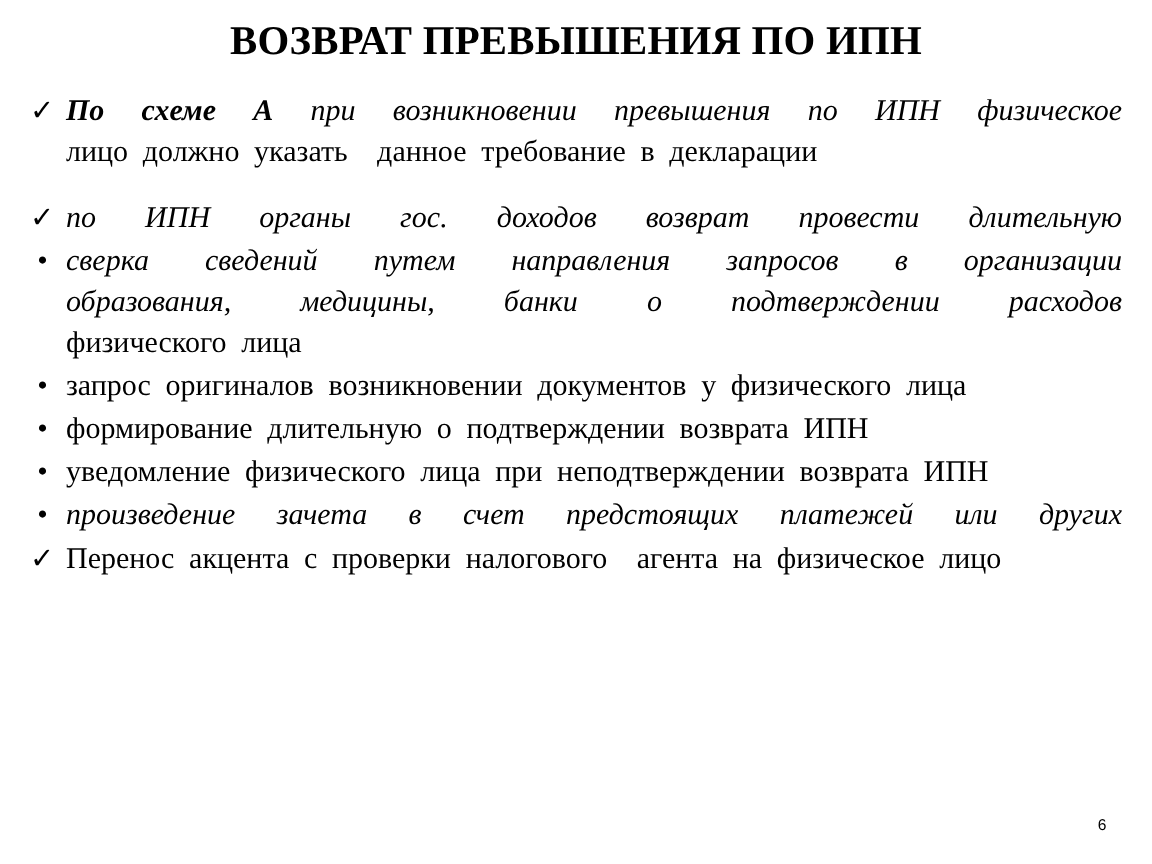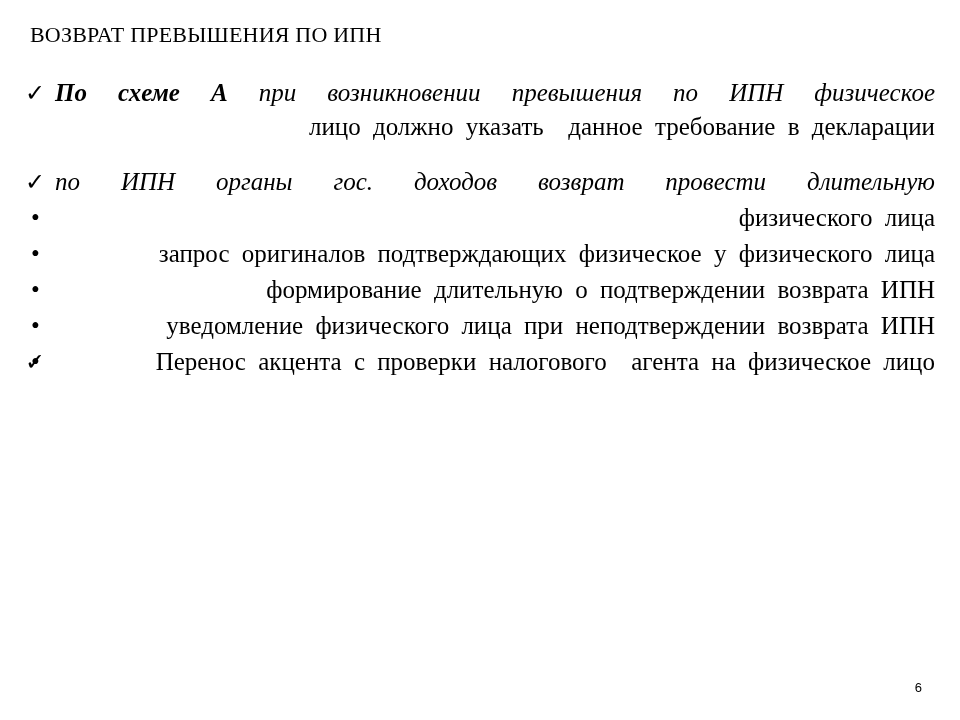--- a/index.html
+++ b/index.html
@@ -11,23 +11,23 @@
     position: relative;
     width: 960px;
     height: 720px;
     background: #ffffff;
     overflow: hidden;
     font-family: "Liberation Serif", serif;
     color: #000000;
   }
   .slide-title {
     margin: 20px 30px 0 30px;
-    text-align: left;
-    font-weight: normal;
-    font-size: 22px;
+    text-align: center;
+    font-weight: bold;
+    font-size: 34px;
     line-height: 30px;
     letter-spacing: 0.2px;
     white-space: nowrap;
   }
   .bullet-list {
     margin: 26px 25px 0 28px; 
   }
   .item {
     position: relative;
     padding-left: 27px;   
@@ -48,21 +48,21 @@
   }
   .marker.check {
     left: -3px;
     font-size: 24px;
   }
   .marker.dot {
     left: 3px;
     font-size: 25px;
   }
   .line {
-    text-align: right;
+    text-align: left;
     hyphens: none;
   }
   .jline {
     text-align: justify;
     text-align-last: justify;
     text-justify: inter-word;
     font-style: italic;
   }
   .page-number {
     position: absolute;
@@ -92,48 +92,51 @@
   <div class="item">
     <span class="marker check">✓</span>
     <div class="lines">
           <div class="line jline">по ИПН органы гос. доходов возврат провести длительную</div>
         </div>
   </div>
 
   <div class="item">
     <span class="marker dot">•</span>
     <div class="lines">
+          <div class="line jline">сверка сведений путем направления запросов в организации</div>
+          <div class="line jline">образования, медицины, банки о подтверждении расходов</div>
           <div class="line">физического лица</div>
         </div>
   </div>
 
   <div class="item">
     <span class="marker dot">•</span>
     <div class="lines">
-          <div class="line">запрос оригиналов подтверждающих физическое у физического лица</div>
+          <div class="line">запрос оригиналов возникновении документов у физического лица</div>
         </div>
   </div>
 
   <div class="item">
     <span class="marker dot">•</span>
     <div class="lines">
           <div class="line">формирование длительную о подтверждении возврата ИПН</div>
         </div>
   </div>
 
   <div class="item">
     <span class="marker dot">•</span>
     <div class="lines">
           <div class="line">уведомление физического лица при неподтверждении возврата ИПН</div>
         </div>
   </div>
 
   <div class="item">
     <span class="marker dot">•</span>
     <div class="lines">
+          <div class="line jline">произведение зачета в счет предстоящих платежей или других</div>
         </div>
   </div>
 
   <div class="item">
     <span class="marker check">✓</span>
     <div class="lines">
           <div class="line">Перенос акцента с проверки налогового&nbsp; агента на физическое лицо</div>
         </div>
   </div>
 </div>

